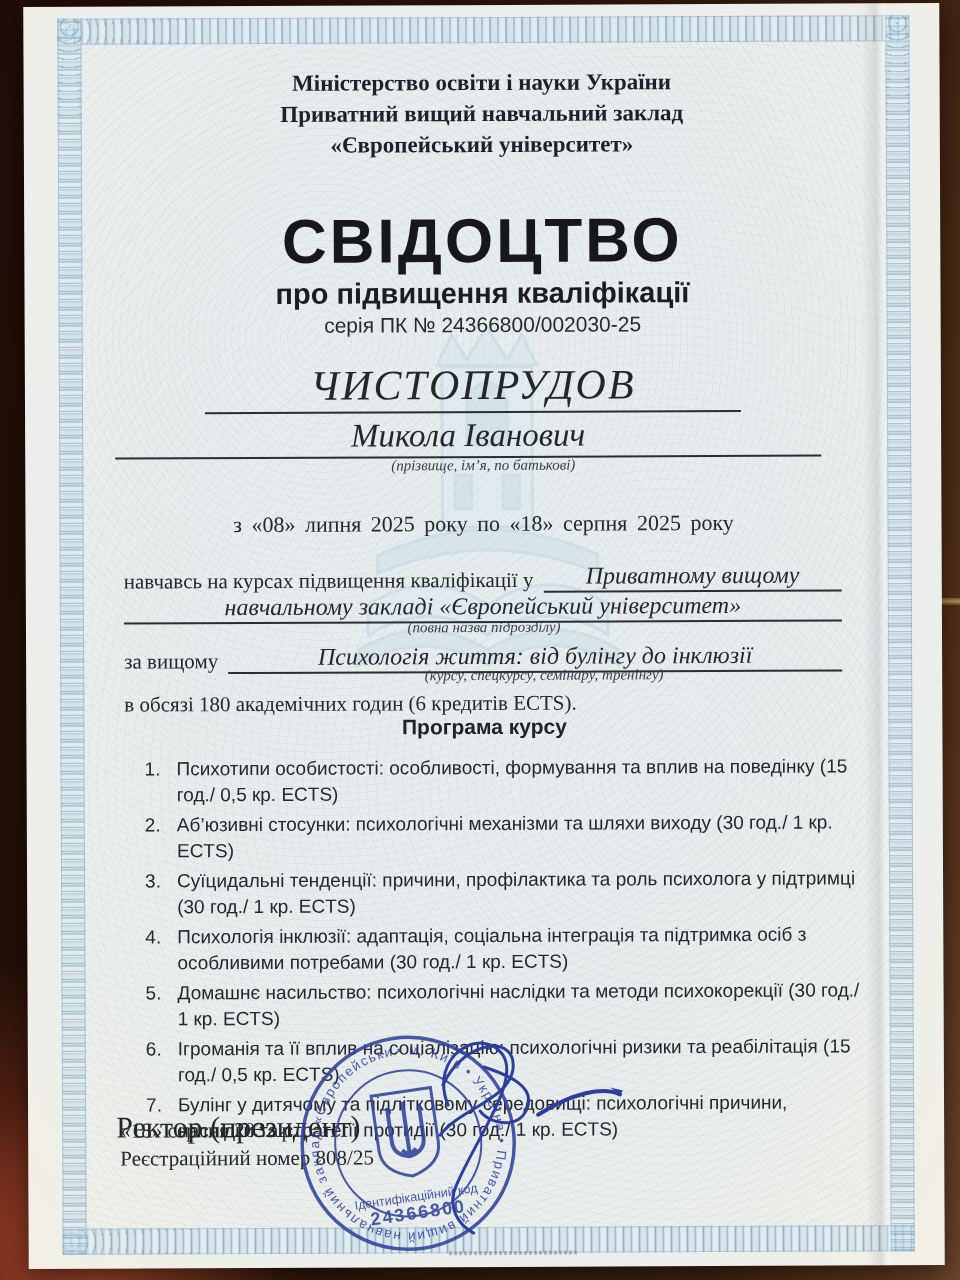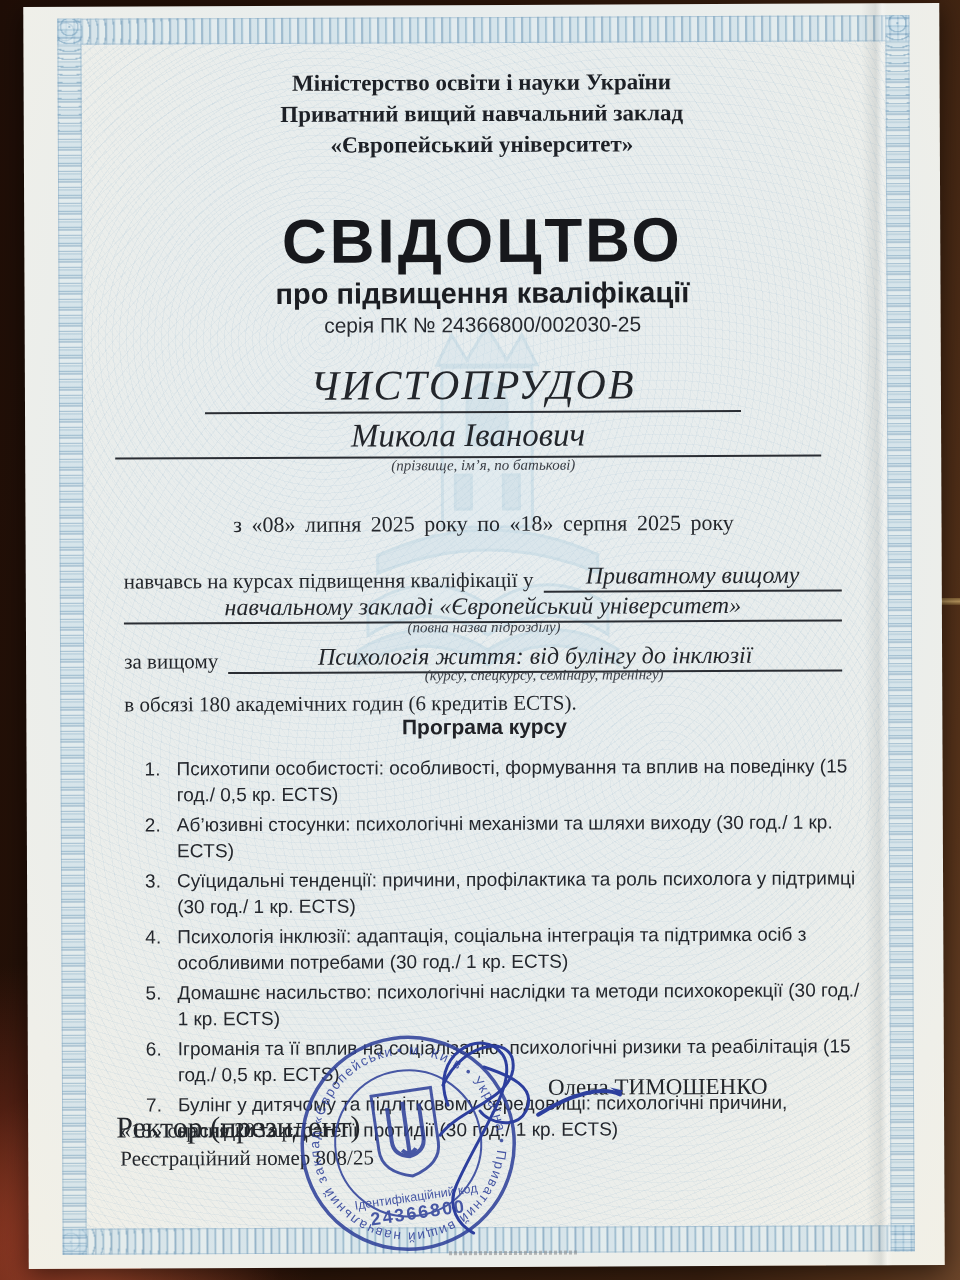--- a/index.html
+++ b/index.html
@@ -171,21 +171,20 @@
         <span class="num">6.</span>
         <span class="txt">Ігроманія та її вплив на соціалізацію: психологічні ризики та реабілітація (15 год./ 0,5 кр. ECTS)</span>
       </div>
       <div class="li">
         <span class="num">7.</span>
         <span class="txt">Булінг у дитячому та підлітковому середовищі: психологічні причини, наслідки та стратегії протидії (30 год./ 1 кр. ECTS)</span>
       </div>
     </div>
 
     <div class="rector">Ректор (президент)</div>
-    <div class="signer">Олена ТИМОШЕНКО</div>
     <div class="date-f">«18» серпня 2032 р.</div>
     <div class="regnum">Реєстраційний номер 808/25</div>
   </div>
 
   <svg class="stamp" width="236" height="236" viewBox="-118 -118 236 236">
     <g stroke="#31439b" fill="none" transform="rotate(-8)">
       <circle r="106" stroke-width="3.5"></circle>
       <circle r="73" stroke-width="2"></circle>
       <defs>
         <path id="ringPath" d="M 0,-89 a 89,89 0 1,1 -0.01,0 z"></path>

